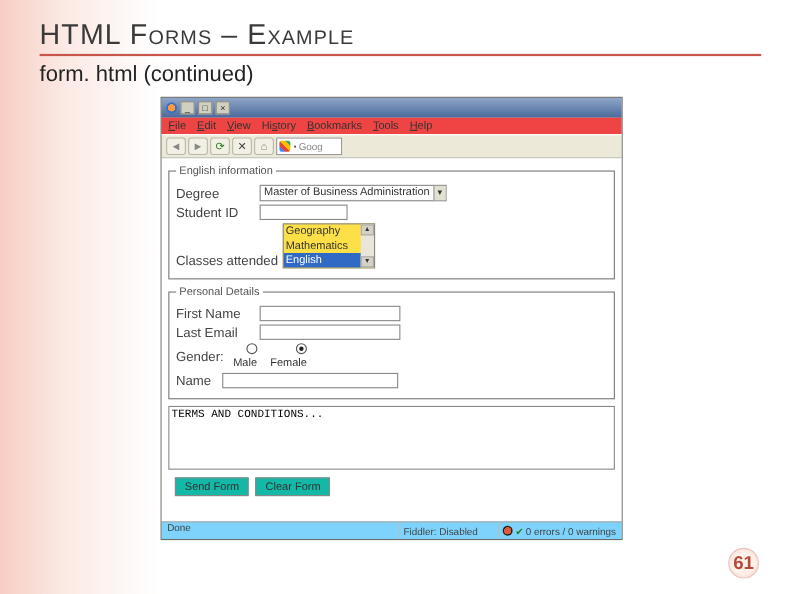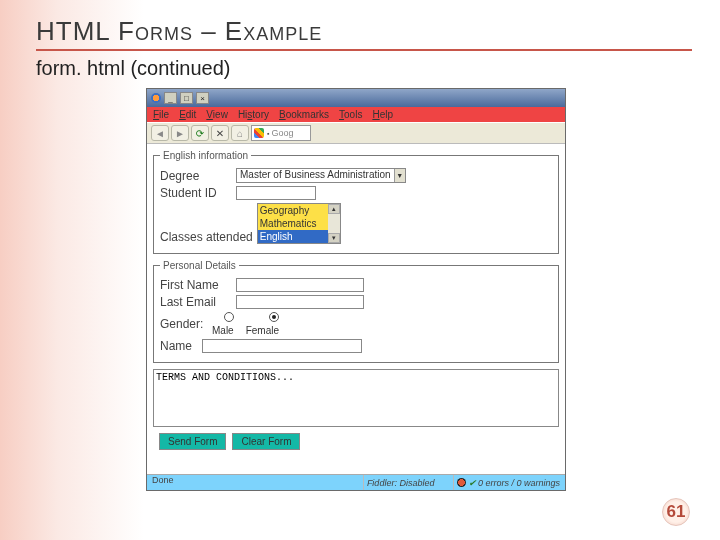--- a/index.html
+++ b/index.html
@@ -74,21 +74,21 @@
   .listbox .items .sel { background:#316ac5;color:#fff; }
   .listbox .sb { width:12px;background:#e8e6d8;display:flex;flex-direction:column;justify-content:space-between; }
   .listbox .sb div { height:10px;background:#d4d2c4;border:1px solid #aaa;font-size:7px;text-align:center;line-height:8px; }
   .radio { display:inline-flex;align-items:flex-end;gap:3px;margin-right:8px;flex-direction:column; }
   .radio .circ { width:10px;height:10px;border:1px solid #555;border-radius:50%;background:#fff;display:flex;align-items:center;justify-content:center; }
   .radio .circ.on::after { content:'';width:4px;height:4px;background:#222;border-radius:50%; }
   textarea.terms { width:100%;height:58px;border:1px solid #888;font-family:"Courier New",monospace;font-size:10px;padding:2px;resize:none;background:#fff; }
   .btnrow { display:flex;gap:6px;padding:4px 6px;background:#fff; }
   .formbtn { border:1px solid #888;background:#14b8a6;padding:2px 8px;font-size:10px;color:#333; }
   .statusbar { display:flex;align-items:flex-start;gap:16px;border-top:1px solid #aaa;background:#7dd3fc;height:16px;font-size:9px;color:#444;padding:0 2px; }
-  .statusbar .cell { border-left:1px solid #bbb;height:100%;display:flex;align-items:center;padding:0 3px;gap:2px;font-style:italic; }
+  .statusbar .cell { border-left:1px solid #bbb;height:100%;display:flex;align-items:center;padding:0 3px;gap:2px; }
   .statusbar .done { flex:1;padding-left:3px; }
   .bug { width:9px;height:9px;background:radial-gradient(circle,#e05a3a 50%,#222 55%);border-radius:50%; }
   .page-num {
     position:absolute; right:30px; bottom:14px;
     width:28px;height:28px;border-radius:50%;
     background:radial-gradient(circle,#fff0e8 55%,#eec4b8 100%);
     border:1px solid #e6c5bb;
     display:flex;align-items:center;justify-content:center;
     font-size:17px;color:#b44a3a;font-weight:600;
   }

